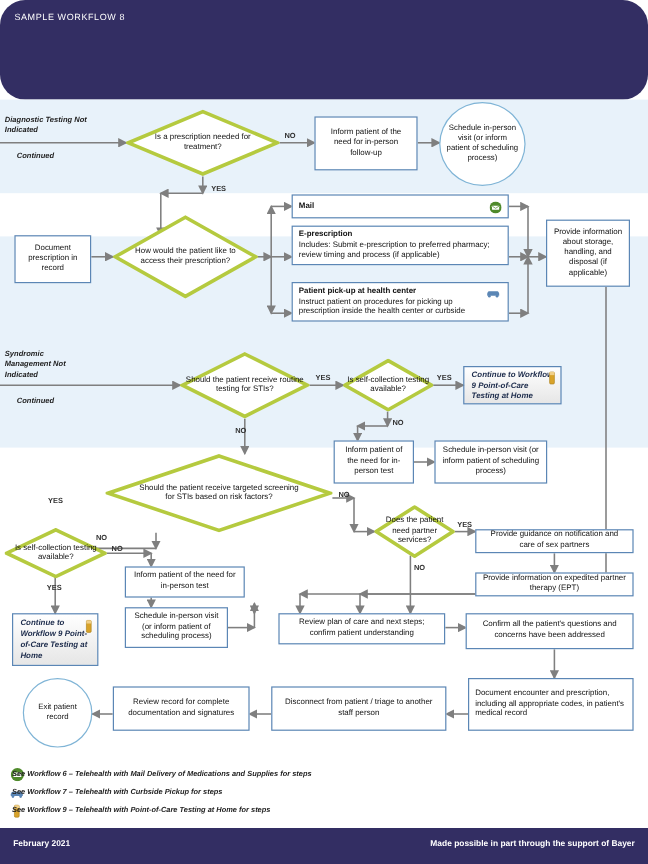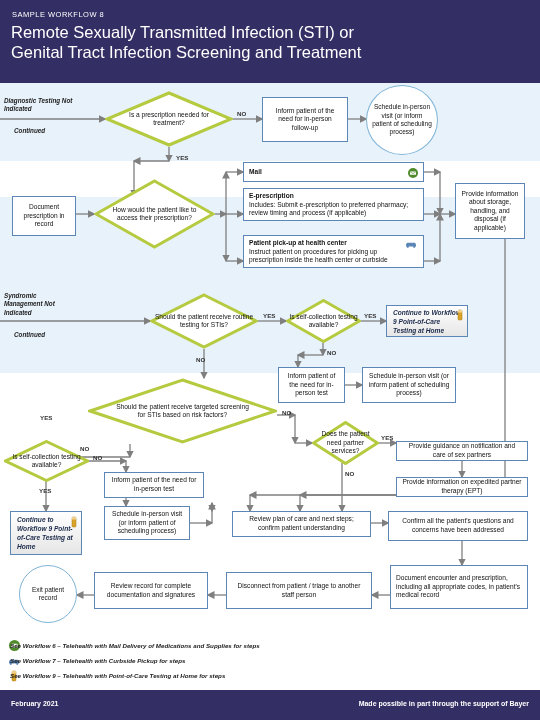--- a/index.html
+++ b/index.html
@@ -9,20 +9,21 @@
     background: #ffffff;
     overflow: hidden;
     position: relative;
   }
   #stage { position: relative; width: 540px; height: 720px; }
 
   
   .header {
     position: absolute; left: 0; top: 0; width: 540px; height: 83px;
     background: #332e63;
+    border-radius: 21px;
   }
   .header-eyebrow {
     position: absolute; left: 12px; top: 10px;
     font-size: 7.5px; color: #ffffff; letter-spacing: .5px;
   }
   .header-title {
     position: absolute; left: 11px; top: 22px; width: 390px;
     font-size: 16.5px; line-height: 20px; color: #ffffff;
   }
   .logo { position: absolute; right: 9px; top: 10px; text-align: left; color:#fff; }
@@ -108,21 +109,20 @@
 
   svg.wires { position: absolute; left: 0; top: 0; width: 540px; height: 553px; overflow: visible; }
 </style>
 </head>
 <body>
 
 <div id="stage">
 
   <div class="header">
     <div class="header-eyebrow">SAMPLE WORKFLOW 8</div>
-    <div class="header-title">Remote Sexually Transmitted Infection (STI) or Genital Tract Infection Screening and Treatment</div>
   </div>
 
   <div class="canvas">
 
     <div class="whitezone" style="left:0;top:78px;width:540px;height:36px;"></div>
     <div class="whitezone" style="left:0;top:290px;width:540px;height:263px;"></div>
 
     <svg class="wires">
       <defs>
         <marker id="ah" markerWidth="6" markerHeight="6" refX="5" refY="3" orient="auto">

